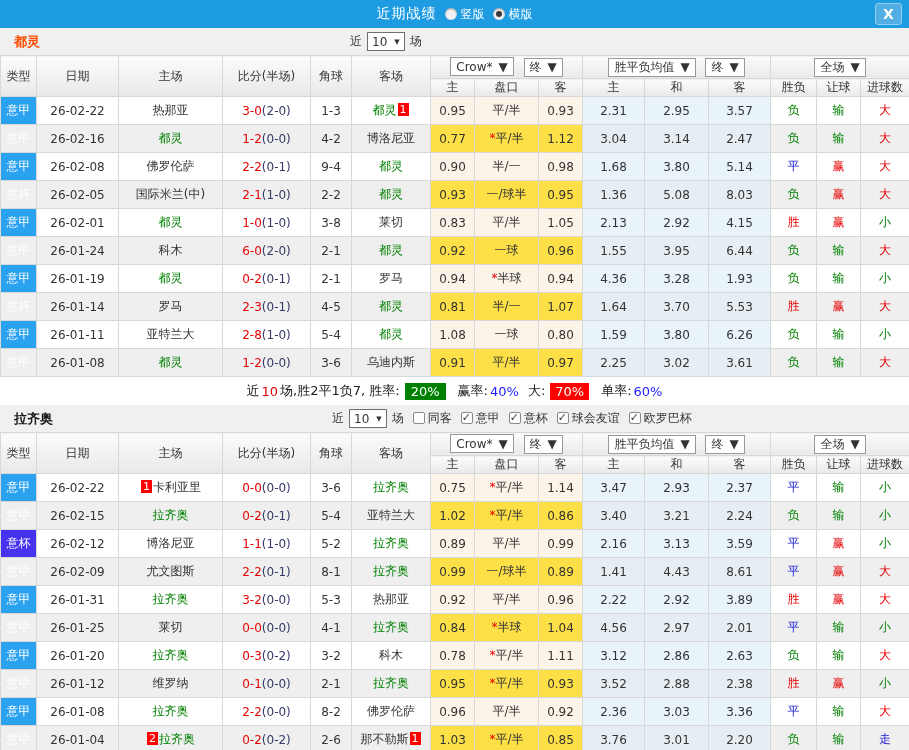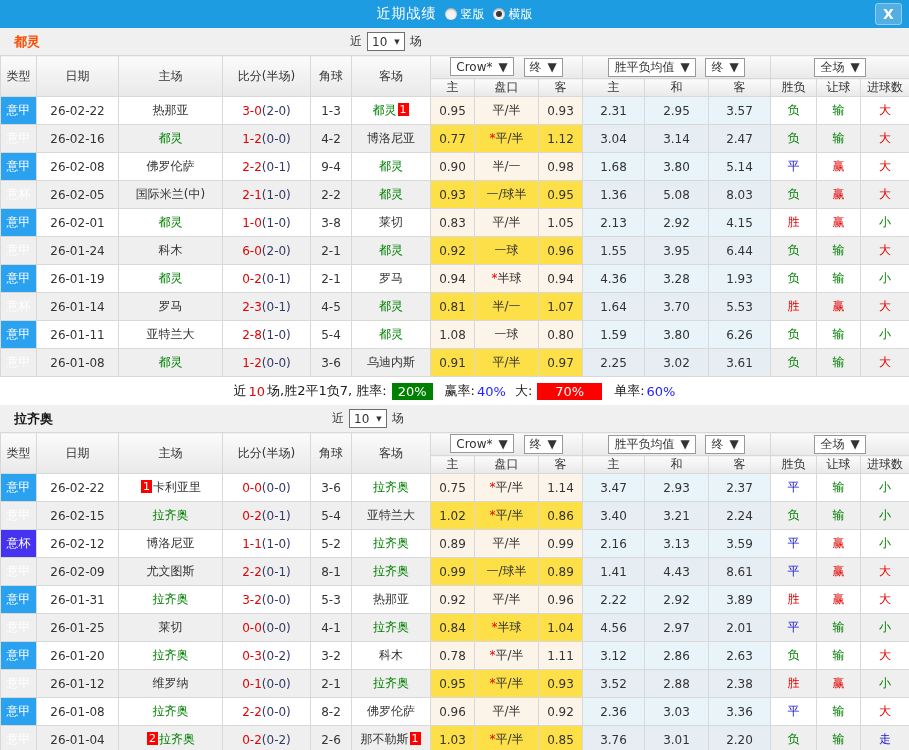--- a/index.html
+++ b/index.html
@@ -86,21 +86,21 @@
     display: inline-block; background: #f00; color: #fff; font-size: 11px;
     line-height: 13px; min-width: 9px; padding: 0 2px; margin: 0 1px; vertical-align: 1px;
   }
   
   .summary {
     height: 28px; background: #fff; display: flex; align-items: center;
     justify-content: center; font-size: 13px; color: #1a1a1a;
   }
   .summary span { margin: 0 1px; }
   .pct-green { background: #008000; color: #fff; padding: 1px 6px; margin: 0 4px !important; }
-  .pct-red   { background: #f00;    color: #fff; padding: 1px 18px; margin: 0 4px !important; }
+  .pct-red   { background: #f00;    color: #fff; padding: 1px 5px; margin: 0 4px !important; }
   .num-blue  { color: #2222ff; }
   .num-red   { color: #e60000; }
   .gap-l { margin-left: 8px !important; }
 </style>
 </head>
 <body>
 
 <div class="titlebar">
   <span class="title">近期战绩</span>
   <span id="view-radios"><span class="radio"></span><span class="radio-label">竖版</span><span class="radio checked"></span><span class="radio-label">横版</span></span>
@@ -373,20 +373,21 @@
 
 <div class="section-bar">
   <span class="team-name" style="color: rgb(26, 26, 26);">拉齐奥</span>
   <div class="filter f1">
     <span>近</span>
     <span class="sel">
       <span>10</span>
       <span class="arrow">▼</span>
     </span>
     <span>场</span>
+    <span class="boxes" id="boxes-1"><span class="checkbox"></span><span>同客</span><span class="checkbox checked"></span><span>意甲</span><span class="checkbox checked"></span><span>意杯</span><span class="checkbox checked"></span><span>球会友谊</span><span class="checkbox checked"></span><span>欧罗巴杯</span></span>
   </div>
 </div>
 
 <table>
   <colgroup>
     <col class="c1">
       <col class="c2">
       <col class="c3">
       <col class="c4">
       <col class="c5">

